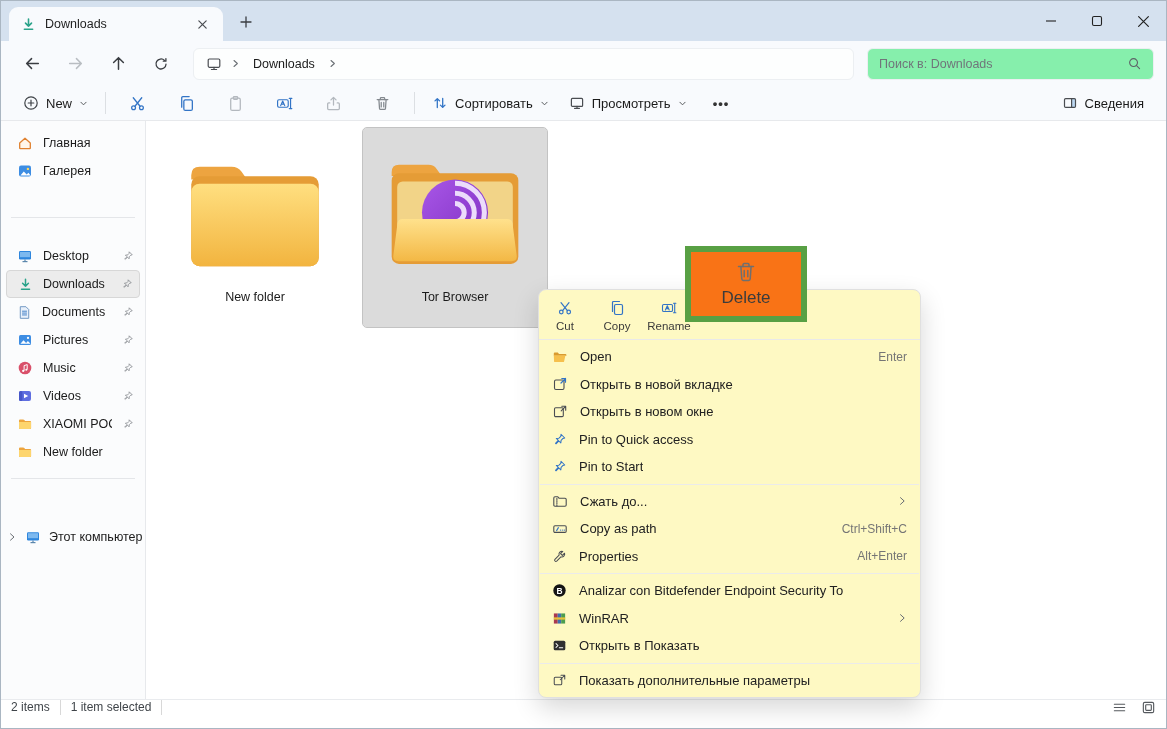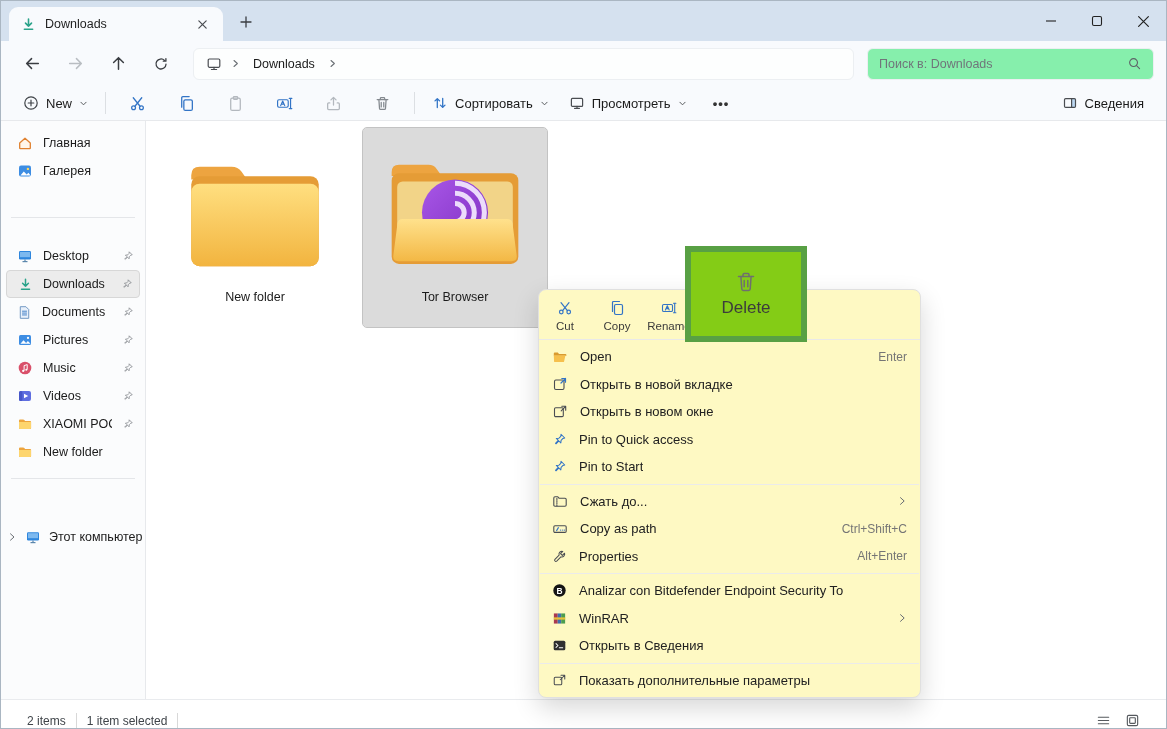--- a/index.html
+++ b/index.html
@@ -56,25 +56,25 @@
   .qa-item{width:52px;display:flex;flex-direction:column;align-items:center;gap:4px}
   .qa-label{font-size:11.5px;color:#3b3b3b;white-space:nowrap}
   .menu-list{padding-top:3px}
   .menu-item{height:27.5px;display:flex;align-items:center;gap:12px;padding:0 13px;font-size:13px;color:#212121;white-space:nowrap}
   .mi-label{overflow:hidden}
   .mi-end{margin-left:auto;display:flex;align-items:center;gap:6px}
   .mi-shortcut{font-size:12px;color:#757575}
   .menu-sep{height:1px;background:#ebebeb;margin:3px 1px}
 
   
-  .annot{position:absolute;left:684px;top:245px;width:122px;height:96px;background:#84cc16;border:6px solid #58a044;z-index:6;display:flex;flex-direction:column;justify-content:center;gap:5px}
+  .annot{position:absolute;left:684px;top:245px;width:122px;height:76px;background:#f97316;border:6px solid #58a044;z-index:6;display:flex;flex-direction:column;justify-content:center;gap:5px}
   .annot .qa-label{font-size:17px;color:#3c3c3c}
 
   
-  .statusbar{position:absolute;left:0;right:0;bottom:0;height:29px;border-top:1px solid #e9ebee;background:#fff;display:flex;align-items:flex-end;padding:0 26px;gap:10px;font-size:12px;color:#3f4449}
+  .statusbar{position:absolute;left:0;right:0;bottom:0;height:29px;border-top:1px solid #e9ebee;background:#fff;display:flex;align-items:flex-start;padding:0 10px;gap:10px;font-size:12px;color:#3f4449}
   .st-div{width:1px;height:15px;background:#d8d8d8}
   .st-right{margin-left:auto;display:flex;align-items:center;gap:14px}
 </style>
 </head>
 <body>
 
 <div class="window">
 
   <div class="titlebar">
     <div class="tab">
@@ -632,21 +632,21 @@
           </span>
       </div>
       <div class="menu-item">
         <span class="ic">
           <svg width="15" height="15" viewBox="0 0 16 16">
               <rect x="1.8" y="3" width="12.4" height="10" rx="1.6" fill="#2f2f2f"></rect>
               <path d="M4.3 6l2.1 2-2.1 2" stroke="#fff" stroke-width="1.1" fill="none" stroke-linecap="round" stroke-linejoin="round"></path>
               <path d="M7.8 10.4h3.6" stroke="#fff" stroke-width="1.1" stroke-linecap="round"></path>
             </svg>
         </span>
-        <span class="mi-label">Открыть в Сведения</span>
+        <span class="mi-label">Открыть в Показать</span>
       </div>
 
       <div class="menu-sep"></div>
 
       <div class="menu-item">
         <span class="ic">
           <svg width="15" height="15" viewBox="0 0 16 16" fill="none" stroke="#4a4d52" stroke-width="1.1" stroke-linecap="round" stroke-linejoin="round">
               <rect x="2.4" y="4.6" width="8" height="8" rx="1.1"></rect>
               <path d="M9.6 2.4h4v4M13.6 2.4 8.8 7.2"></path>
             </svg>

